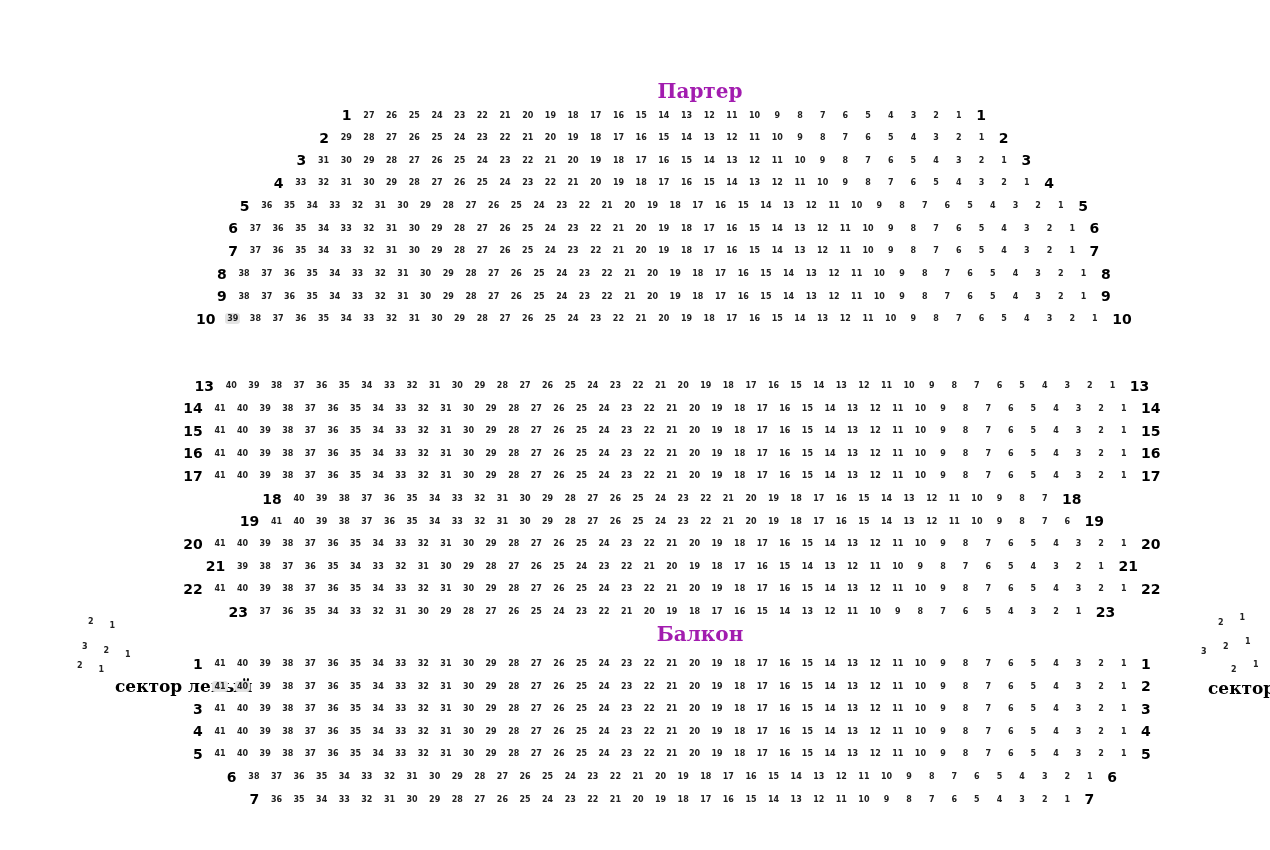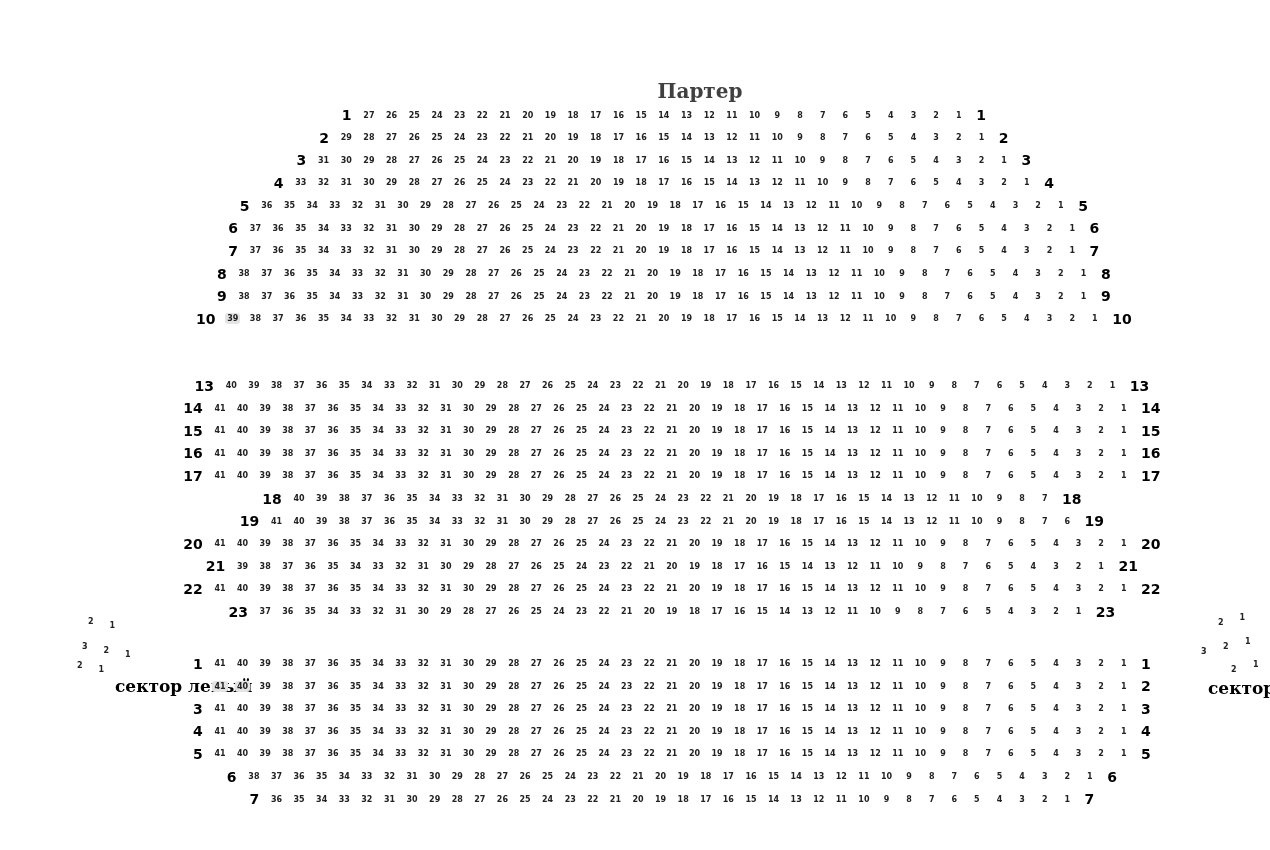--- a/index.html
+++ b/index.html
@@ -11,21 +11,21 @@
   .stage-banner{
     position:absolute;left:533px;top:23px;width:248px;height:42px;
     background:#f0f0f0;color:#1a1a1a;
     font-family:"DejaVu Serif","Liberation Serif",serif;
     font-size:26px;line-height:42px;text-align:center;text-indent:86px;
     letter-spacing:1px;z-index:1;
   }
   .section-header{
     position:absolute;left:550px;width:300px;text-align:center;
     font-family:"DejaVu Serif","Liberation Serif",serif;
-    font-weight:bold;font-size:20px;color:#404040;z-index:1;
+    font-weight:bold;font-size:20px;color:#a21caf;z-index:1;
   }
   #parter-header{top:79px;}
   #balkon-header{top:622px;}
   .seat-row{
     position:absolute;display:flex;align-items:center;height:22px;z-index:2;
   }
   .row-label{
     width:36px;font-weight:bold;font-size:14px;color:#000;flex:0 0 auto;
   }
   .row-label.left{text-align:right;padding-right:6px;}
@@ -48,20 +48,21 @@
     position:absolute;font-size:8px;font-weight:bold;color:#222;z-index:2;cursor:pointer;
   }
 </style>
 </head>
 <body>
 
 <div id="canvas">
 
   <div class="section-header" id="parter-header">Партер</div>
 
+  <div class="section-header" id="balkon-header">Балкон</div>
 
   <div id="rows-host">
       <div class="seat-row" style="top: 104px; left: 315.6px;">
         <span class="row-label left">1</span>
         <span class="seat" style="width: 22.7px;"><span class="seat-num">27</span></span>
         <span class="seat" style="width: 22.7px;"><span class="seat-num">26</span></span>
         <span class="seat" style="width: 22.7px;"><span class="seat-num">25</span></span>
         <span class="seat" style="width: 22.7px;"><span class="seat-num">24</span></span>
         <span class="seat" style="width: 22.7px;"><span class="seat-num">23</span></span>
         <span class="seat" style="width: 22.7px;"><span class="seat-num">22</span></span>

